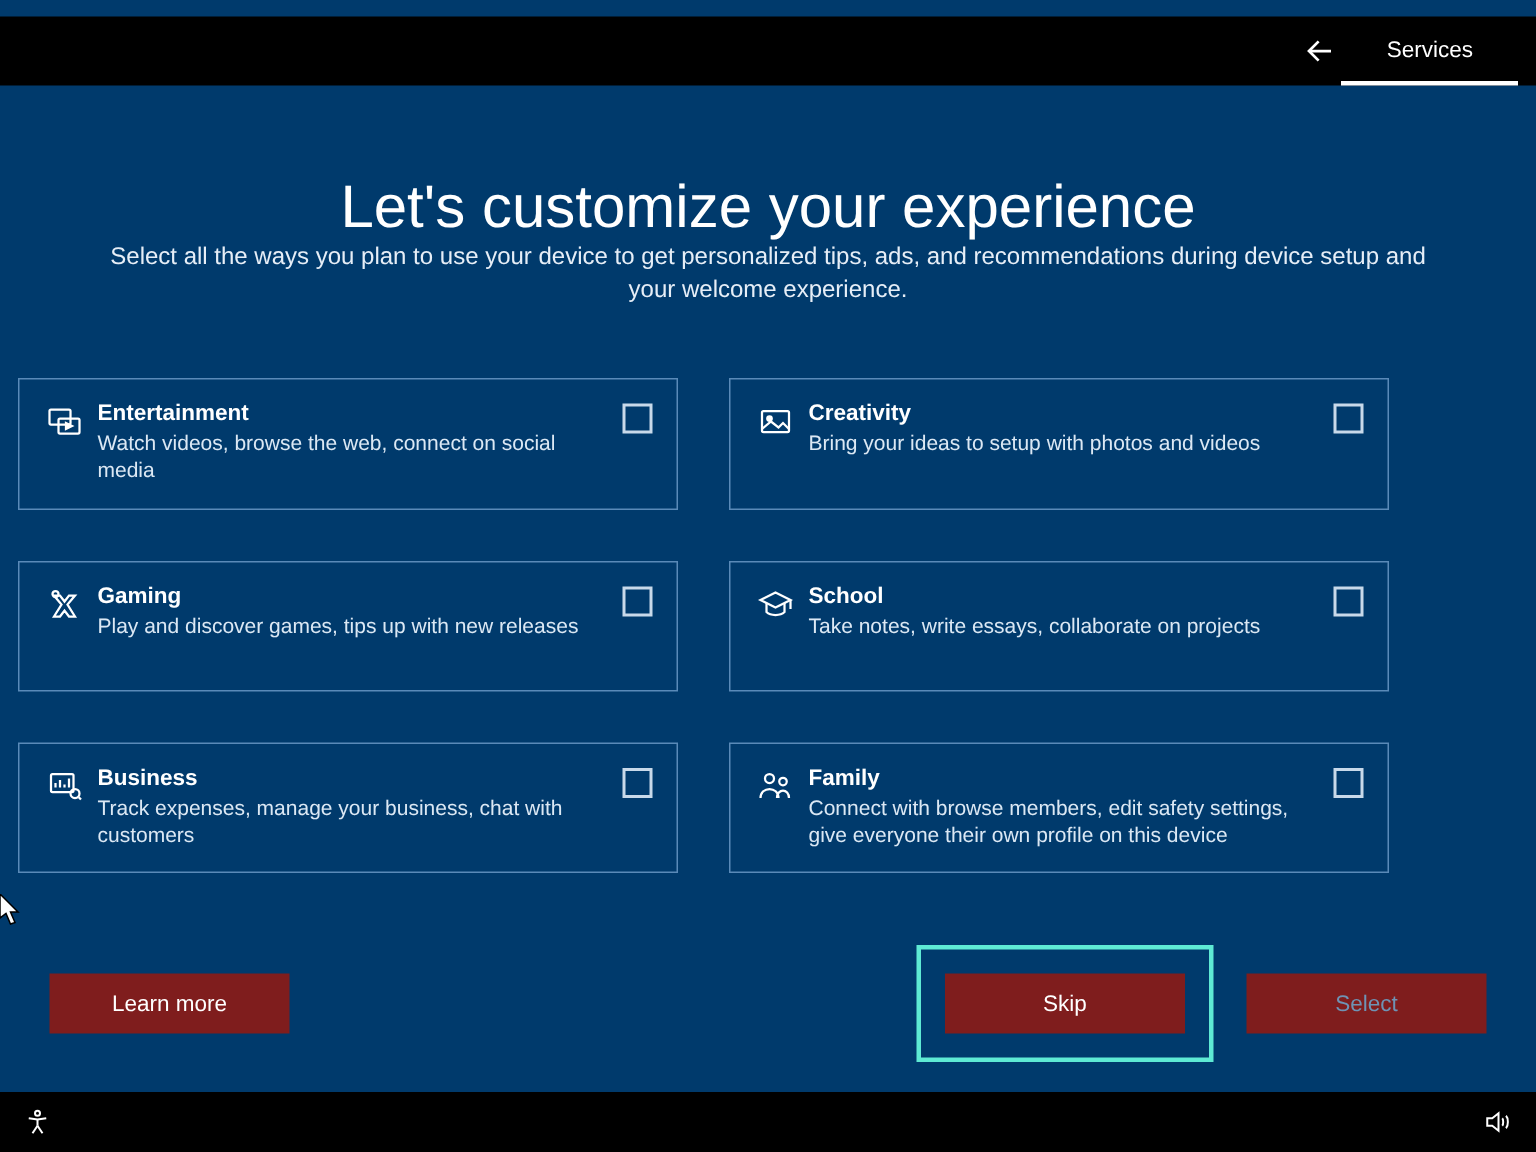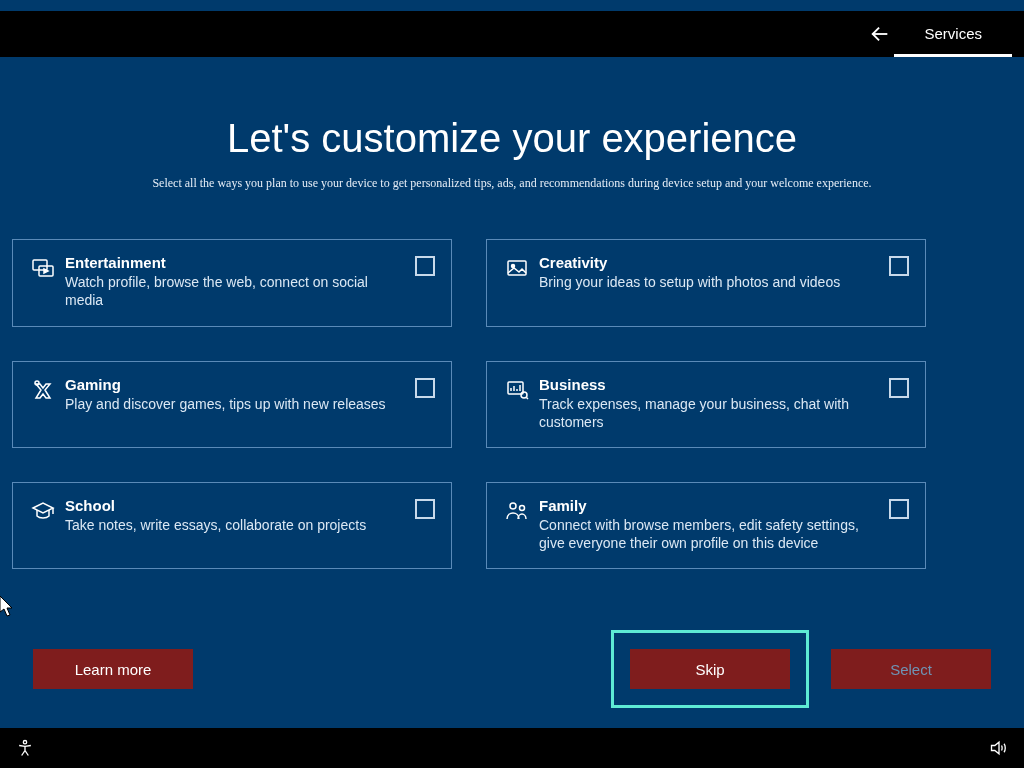--- a/index.html
+++ b/index.html
@@ -18,22 +18,22 @@
   }
 
   .main {
     position: absolute; top: 46px; left: 0; right: 0; bottom: 40px;
     display: flex; flex-direction: column; align-items: center;
   }
   .title {
     font-size: 40px; font-weight: 300; margin-top: 70px; text-align: left;
   }
   .subtitle {
-    font-size: 12px; font-weight: 400; margin-top: 14px; text-align: center;
-    max-width: 880px; color: #e6eef7; line-height: 1.35; font-family: Liberation Serif, serif;
+    font-size: 16px; font-weight: 400; text-align: center;
+    max-width: 880px; color: #e6eef7; line-height: 1.35;
   }
 
   .grid {
     margin-top: 48px;
     display: grid;
     grid-template-columns: 440px 440px;
     grid-auto-rows: 1fr;
     column-gap: 24px; row-gap: 14px;
     width: 1000px;
     gap: 34px;
@@ -116,21 +116,21 @@
     <div class="card">
       <div class="icon">
         <svg width="24" height="24" viewBox="0 0 24 24" fill="none" stroke="#ffffff" stroke-width="1.5">
           <rect x="2" y="4" width="14" height="10" rx="1"></rect>
           <rect x="8" y="10" width="14" height="10" rx="1"></rect>
           <polygon points="13,13 13,17 17,15" fill="#ffffff"></polygon>
         </svg>
       </div>
       <div class="body">
         <div class="heading">Entertainment</div>
-        <div class="desc">Watch profile, browse the web, connect on social media</div>
+        <div class="desc">Watch videos, browse the web, connect on social media</div>
       </div>
       <div class="checkbox"></div>
     </div>
 
     <div class="card">
       <div class="icon">
         <svg width="24" height="24" viewBox="0 0 24 24" fill="none" stroke="#ffffff" stroke-width="1.5">
           <rect x="3" y="5" width="18" height="14" rx="1"></rect>
           <circle cx="8" cy="10" r="1.5" fill="#ffffff"></circle>
           <polyline points="3,17 9,12 14,16 17,13 21,17"></polyline>
@@ -146,54 +146,54 @@
     <div class="card">
       <div class="icon">
         <svg width="24" height="24" viewBox="0 0 24 24" fill="none" stroke="#ffffff" stroke-width="1.5">
           <path d="M5 6 L9 6 L12 10 L15 6 L19 6 L14 12 L19 20 L15 20 L12 16 L9 20 L5 20 L10 12 Z"></path>
           <circle cx="6" cy="5" r="2"></circle>
         </svg>
       </div>
       <div class="body">
         <div class="heading">Gaming</div>
         <div class="desc">Play and discover games, tips up with new releases</div>
+      </div>
+      <div class="checkbox"></div>
+    </div>
+
+    <div class="card">
+      <div class="icon">
+        <svg width="24" height="24" viewBox="0 0 24 24" fill="none" stroke="#ffffff" stroke-width="1.5">
+          <path d="M2 9 L12 4 L22 9 L12 14 Z"></path>
+          <path d="M6 11 L6 17 C6 17 8 19 12 19 C16 19 18 17 18 17 L18 11"></path>
+          <line x1="22" y1="9" x2="22" y2="15"></line>
+        </svg>
+      </div>
+      <div class="body">
+        <div class="heading">School</div>
+        <div class="desc">Take notes, write essays, collaborate on projects</div>
       </div>
       <div class="checkbox"></div>
     </div>
 
     <div class="card">
       <div class="icon">
         <svg width="24" height="24" viewBox="0 0 24 24" fill="none" stroke="#ffffff" stroke-width="1.5">
           <rect x="3" y="4" width="15" height="12" rx="1"></rect>
           <line x1="6" y1="13" x2="6" y2="10"></line>
           <line x1="9" y1="13" x2="9" y2="8"></line>
           <line x1="12" y1="13" x2="12" y2="11"></line>
           <line x1="15" y1="13" x2="15" y2="7"></line>
           <circle cx="19" cy="17" r="3"></circle>
           <line x1="21.5" y1="19.5" x2="23" y2="21"></line>
         </svg>
       </div>
       <div class="body">
         <div class="heading">Business</div>
         <div class="desc">Track expenses, manage your business, chat with customers</div>
-      </div>
-      <div class="checkbox"></div>
-    </div>
-
-    <div class="card">
-      <div class="icon">
-        <svg width="24" height="24" viewBox="0 0 24 24" fill="none" stroke="#ffffff" stroke-width="1.5">
-          <path d="M2 9 L12 4 L22 9 L12 14 Z"></path>
-          <path d="M6 11 L6 17 C6 17 8 19 12 19 C16 19 18 17 18 17 L18 11"></path>
-          <line x1="22" y1="9" x2="22" y2="15"></line>
-        </svg>
-      </div>
-      <div class="body">
-        <div class="heading">School</div>
-        <div class="desc">Take notes, write essays, collaborate on projects</div>
       </div>
       <div class="checkbox"></div>
     </div>
 
     <div class="card">
       <div class="icon">
         <svg width="24" height="24" viewBox="0 0 24 24" fill="none" stroke="#ffffff" stroke-width="1.5">
           <circle cx="8" cy="7" r="3"></circle>
           <path d="M2 20 C2 16 5 14 8 14 C11 14 14 16 14 20"></path>
           <circle cx="17" cy="9" r="2.5"></circle>

